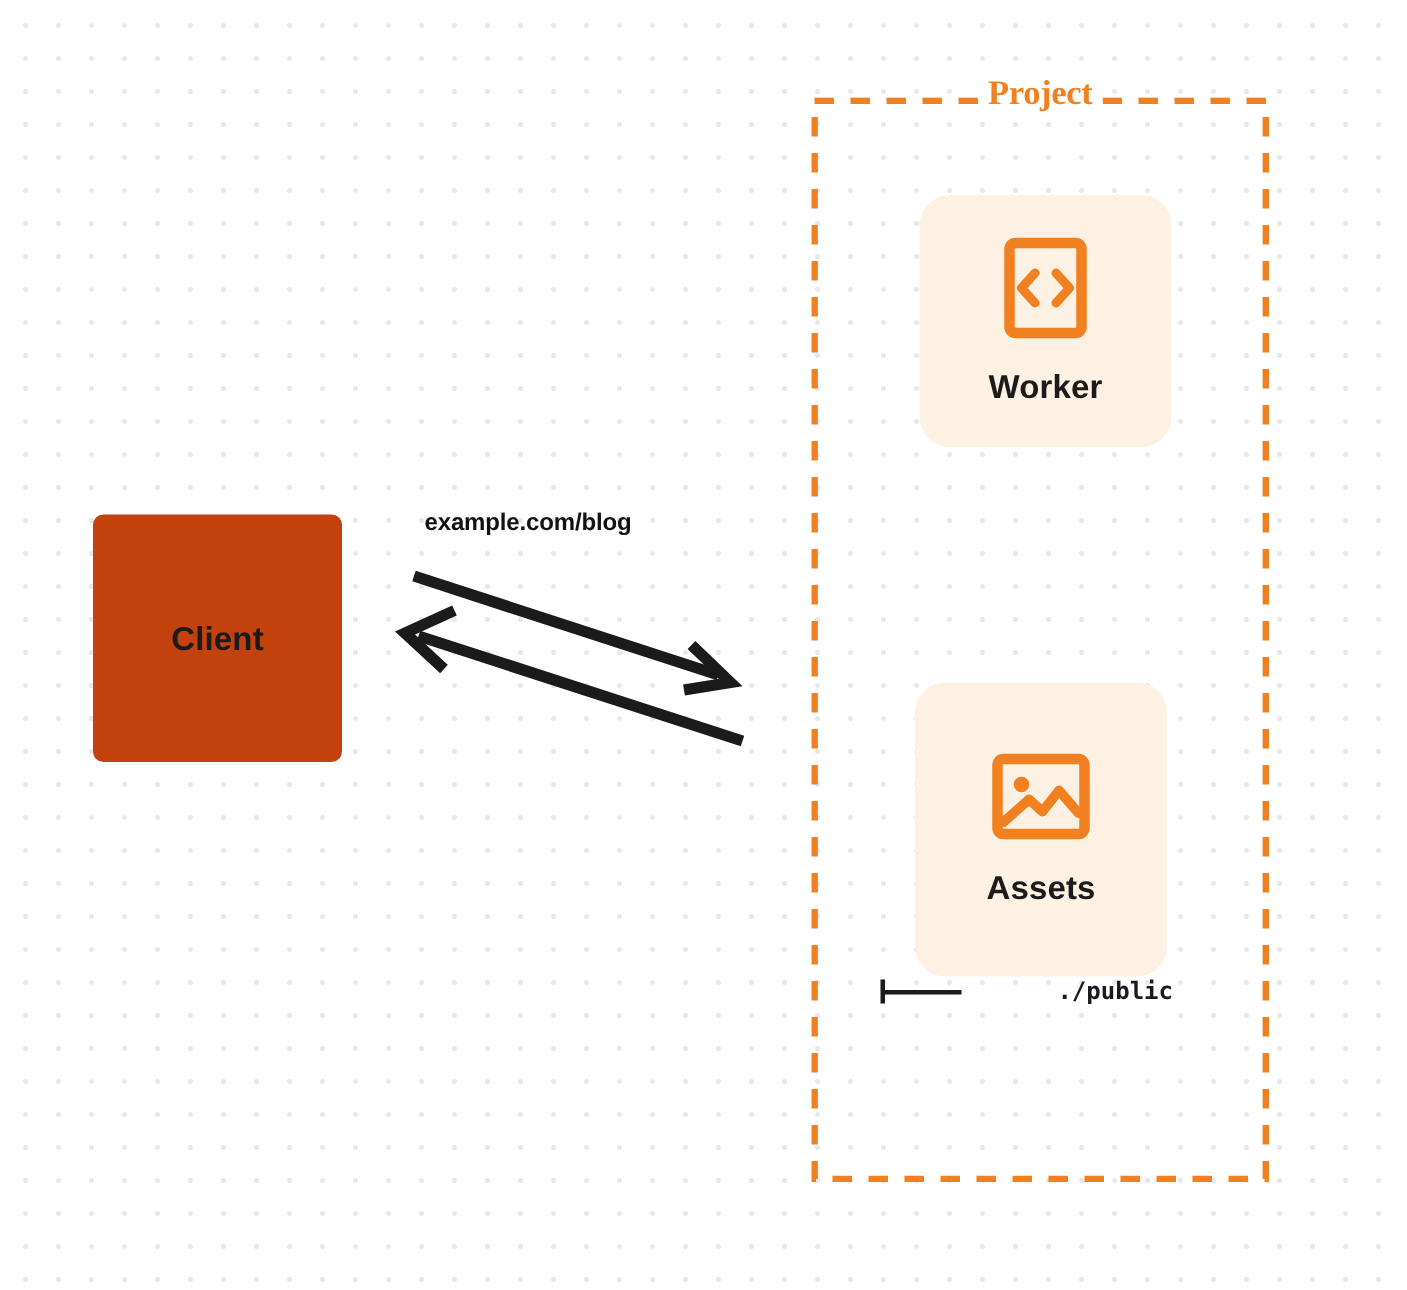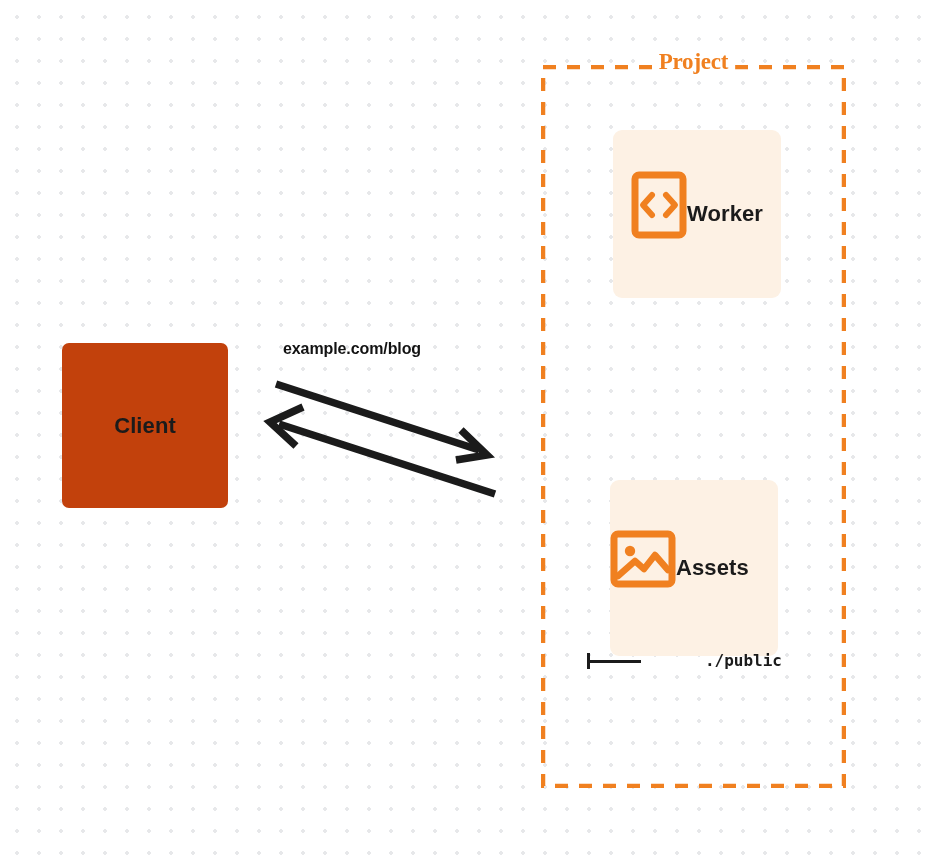--- a/index.html
+++ b/index.html
@@ -93,36 +93,36 @@
     letter-spacing: -0.2px;
     white-space: nowrap;
     font-family: Liberation Serif, serif;
   }
 
   
   .service-card {
     position: absolute;
     width: 168px;
     background: #fdf1e4;
-    border-radius: 9px;
+    border-radius: 20px;
     display: flex;
-    flex-direction: row;
+    flex-direction: column;
     align-items: center;
   }
   #worker-card {
     left: 72px;
     top: 65px;
     height: 168px;
     justify-content: center;
   }
   #assets-card {
     left: 69px;
-    top: 415px;
-    height: 176px;
-    justify-content: flex-start;
+    top: 390px;
+    height: 196px;
+    justify-content: center;
   }
   .service-icon {
     display: block;
     margin-bottom: 14px;
   }
   .service-label {
     font-size: 22px;
     font-weight: bold;
     color: #1b1b1b;
     letter-spacing: 0.1px;

